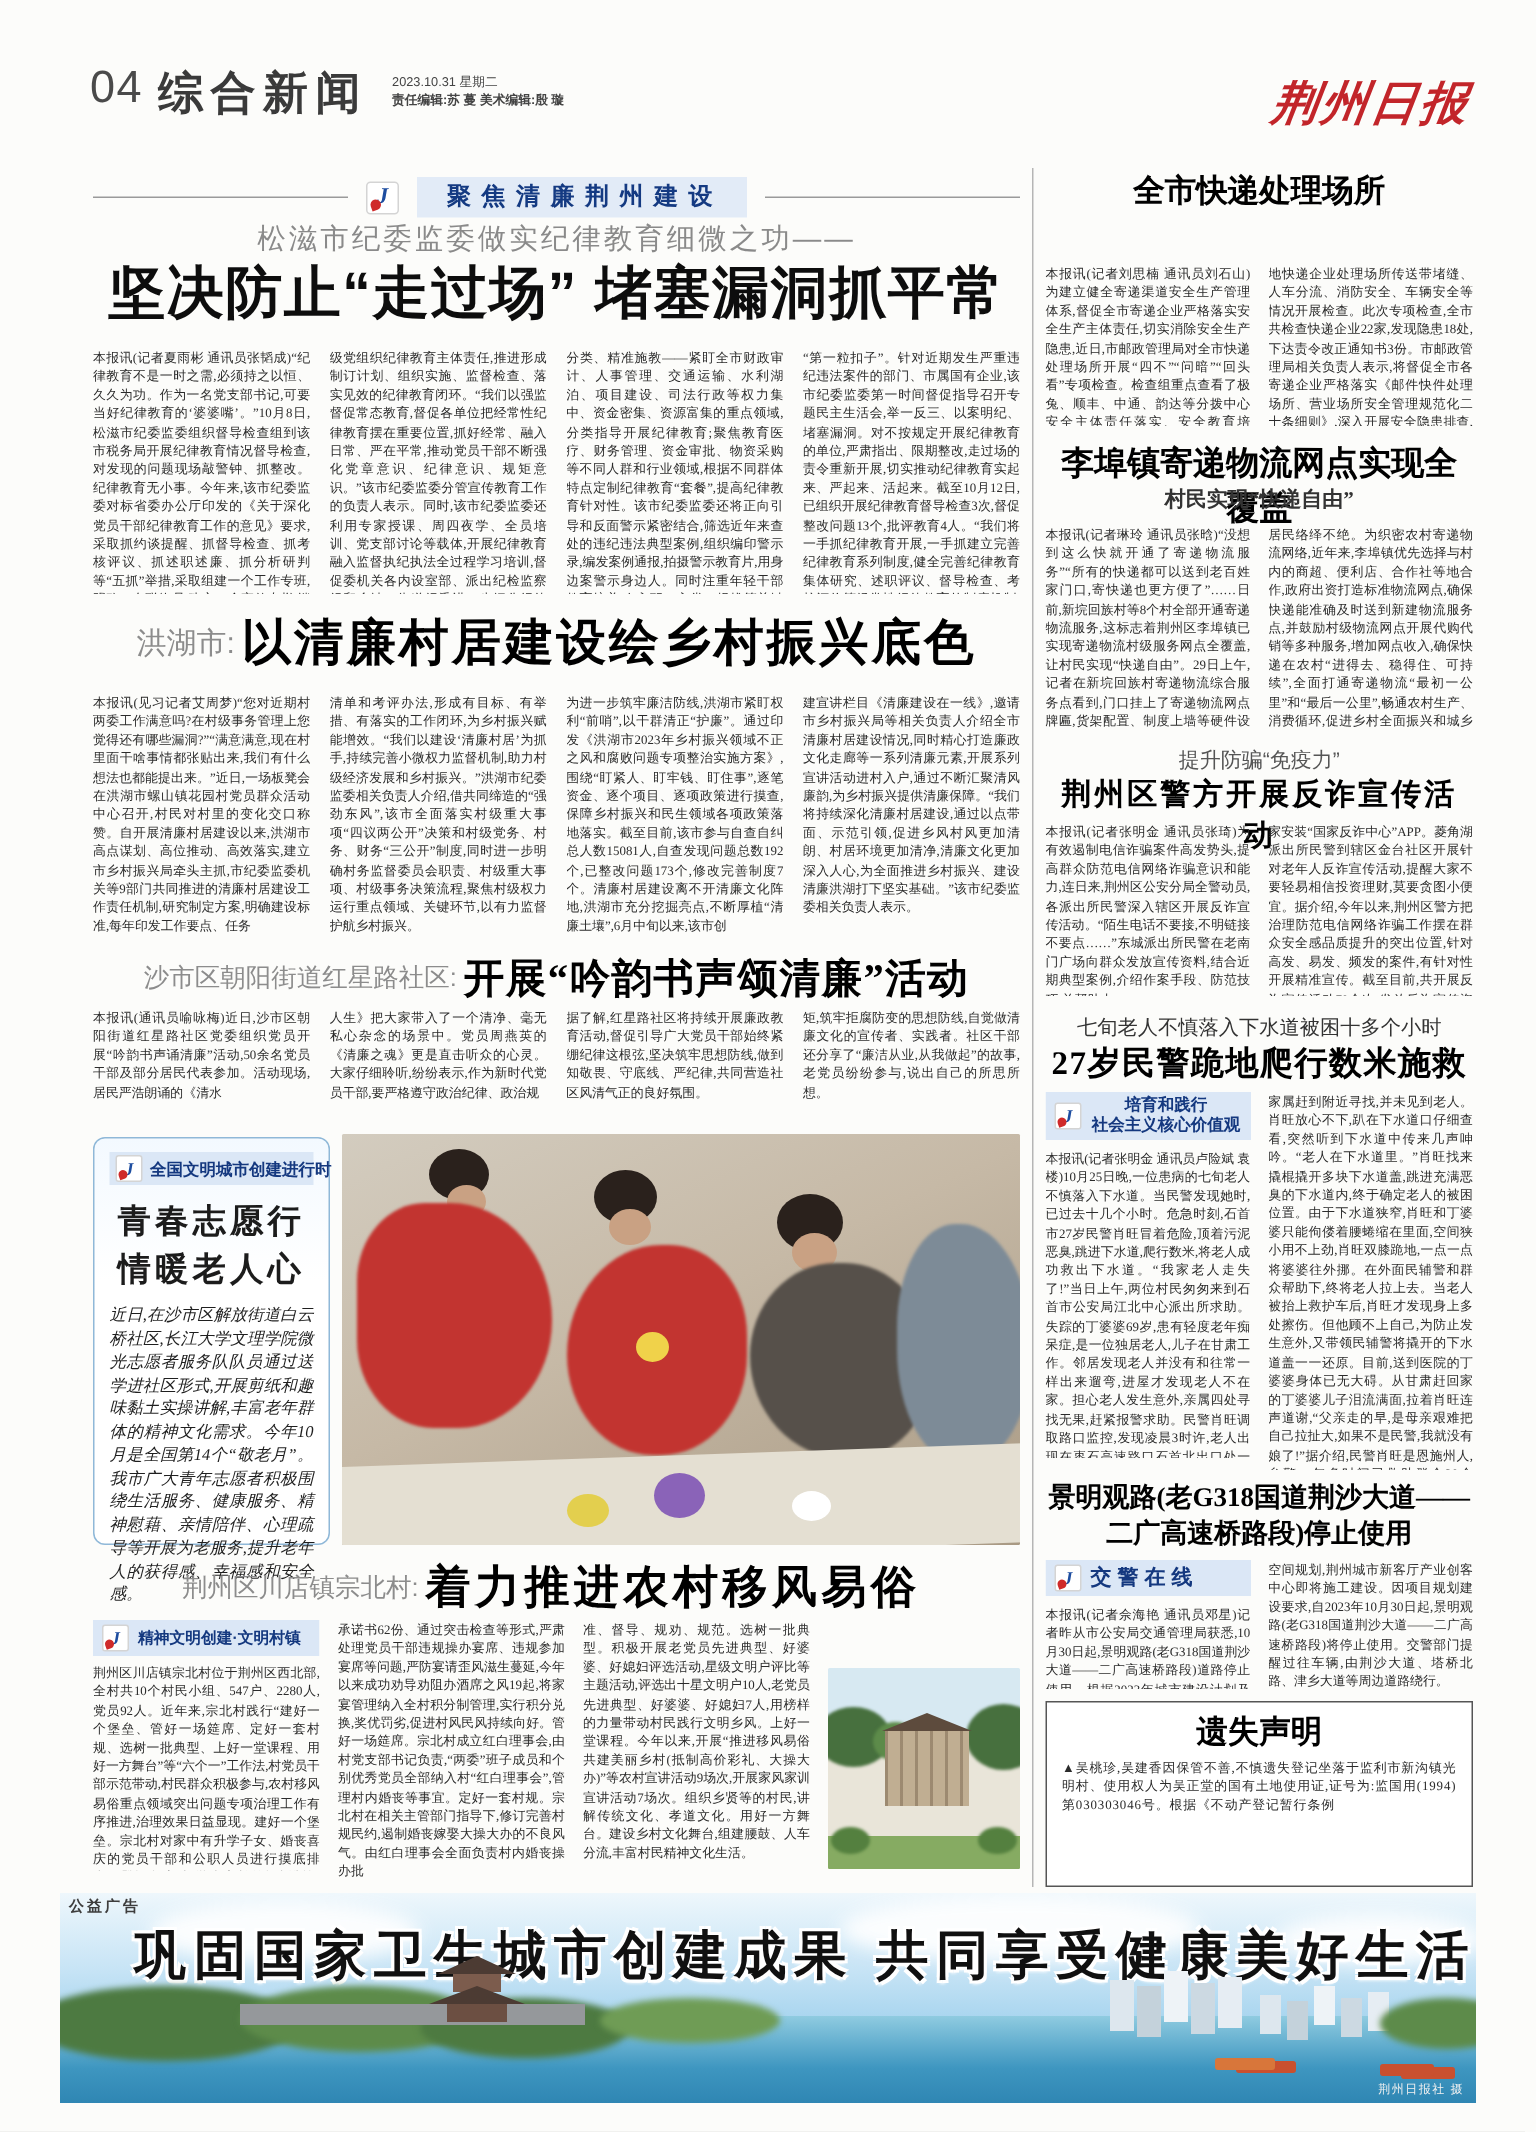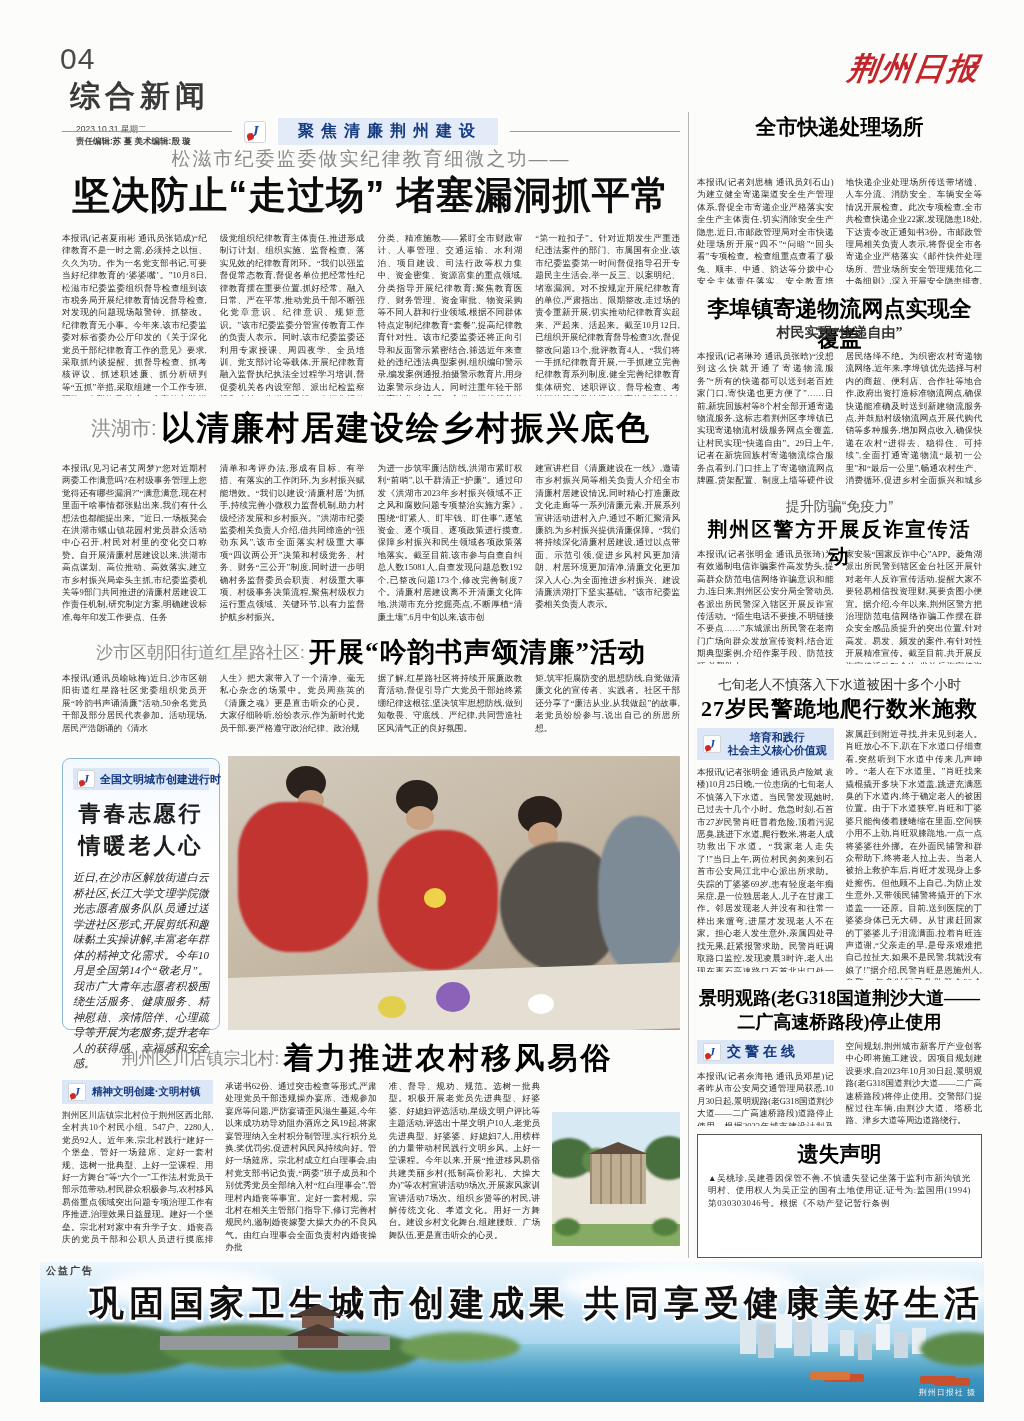--- a/index.html
+++ b/index.html
@@ -79,21 +79,21 @@
   .city{position:absolute;background:#dde7ee;box-shadow:18px 4px 0 #c4d2db, 36px -6px 0 #eef3f7, 54px 2px 0 #ccd9e2, 72px -2px 0 #e6edf3;}
   .boat{position:absolute;background:#d8763a;border-radius:2px;box-shadow:14px 2px 0 #c9502f;}
   .psa{position:absolute;top:2px;left:6px;font-size:10px;color:#3d3d3d;letter-spacing:2px;font-weight:bold;}
   .ph-credit{position:absolute;right:8px;bottom:4px;font-size:8px;color:#f0f0f0;letter-spacing:1px;}
 </style>
 </head>
 <body>
 
 <div class="page">
 
-  <div class="abs" style="left:60px;top:42px;right:40px;height:50px;display:flex;align-items:flex-start;flex-direction:column;">
+  <div class="abs" style="left:60px;top:42px;right:40px;height:50px;display:flex;align-items:flex-start;">
     <span class="hdr-no">04</span>
     <span class="hdr-sec">综合新闻</span>
     <span class="hdr-meta">
       <span style="display:block;">2023.10.31 星期二</span>
       <span class="b" style="display:block;">责任编辑:苏 蔓  美术编辑:殷 璇</span>
     </span>
   </div>
   <div class="abs masthead" style="right:44px;top:48px;">荆州日报</div>
 
   <div class="abs vdiv" style="left:688px;top:112px;height:1146px;"></div>
@@ -180,21 +180,21 @@
       <div class="blue-badge" style="margin-bottom:5px;">
         <span class="jlogo sm">
             <i class="dot"></i>
             <b>J</b>
           </span>
         <span style="font-size:10.5px;white-space:nowrap;">精神文明创建·文明村镇</span>
       </div>
       <div class="col" style="height:138px;">荆州区川店镇宗北村位于荆州区西北部,全村共10个村民小组、547户、2280人,党员92人。近年来,宗北村践行“建好一个堡垒、管好一场筵席、定好一套村规、选树一批典型、上好一堂课程、用好一方舞台”等“六个一”工作法,村党员干部示范带动,村民群众积极参与,农村移风易俗重点领域突出问题专项治理工作有序推进,治理效果日益显现。建好一个堡垒。宗北村对家中有升学子女、婚丧喜庆的党员干部和公职人员进行摸底排查、登记备案,与学生家长签订抵制操办“升学宴”“谢师宴”</div>
     </div>
     <div class="col">承诺书62份、通过突击检查等形式,严肃处理党员干部违规操办宴席、违规参加宴席等问题,严防宴请歪风滋生蔓延,今年以来成功劝导劝阻办酒席之风19起,将家宴管理纳入全村积分制管理,实行积分兑换,奖优罚劣,促进村风民风持续向好。管好一场筵席。宗北村成立红白理事会,由村党支部书记负责,“两委”班子成员和个别优秀党员全部纳入村“红白理事会”,管理村内婚丧等事宜。定好一套村规。宗北村在相关主管部门指导下,修订完善村规民约,遏制婚丧嫁娶大操大办的不良风气。由红白理事会全面负责村内婚丧操办批</div>
-    <div class="col">准、督导、规劝、规范。选树一批典型。积极开展老党员先进典型、好婆婆、好媳妇评选活动,星级文明户评比等主题活动,评选出十星文明户10人,老党员先进典型、好婆婆、好媳妇7人,用榜样的力量带动村民践行文明乡风。上好一堂课程。今年以来,开展“推进移风易俗共建美丽乡村(抵制高价彩礼、大操大办)”等农村宣讲活动9场次,开展家风家训宣讲活动7场次。组织乡贤等的村民,讲解传统文化、孝道文化。用好一方舞台。建设乡村文化舞台,组建腰鼓、广场舞队伍,更是直击听众的心灵。</div>
+    <div class="col">准、督导、规劝、规范。选树一批典型。积极开展老党员先进典型、好婆婆、好媳妇评选活动,星级文明户评比等主题活动,评选出十星文明户10人,老党员先进典型、好婆婆、好媳妇7人,用榜样的力量带动村民践行文明乡风。上好一堂课程。今年以来,开展“推进移风易俗共建美丽乡村(抵制高价彩礼、大操大办)”等农村宣讲活动9场次,开展家风家训宣讲活动7场次。组织乡贤等的村民,讲解传统文化、孝道文化。用好一方舞台。建设乡村文化舞台,组建腰鼓、人车分流,丰富村民精神文化生活。</div>
     <div style="flex:0 0 128px;">
       <div class="photo ph-building" style="width:128px;height:134px;margin-top:32px;">
         <div class="treeline" style="left:-8px;top:26px;width:50px;height:40px;"></div>
         <div class="treeline" style="left:92px;top:24px;width:50px;height:44px;"></div>
         <div class="treeline" style="left:30px;top:36px;width:30px;height:26px;background:#5d8b4a;"></div>
         <div class="bld-roof" style="left:36px;top:30px;border-left-width:30px;border-right-width:30px;"></div>
         <div class="bld-body" style="left:38px;top:42px;width:56px;height:50px;"></div>
         <div class="grass" style="left:0;bottom:0;width:128px;height:22px;"></div>
         <div class="treeline" style="left:2px;bottom:10px;width:26px;height:18px;background:#54803f;"></div>
         <div class="treeline" style="left:100px;bottom:10px;width:26px;height:18px;background:#54803f;"></div>

